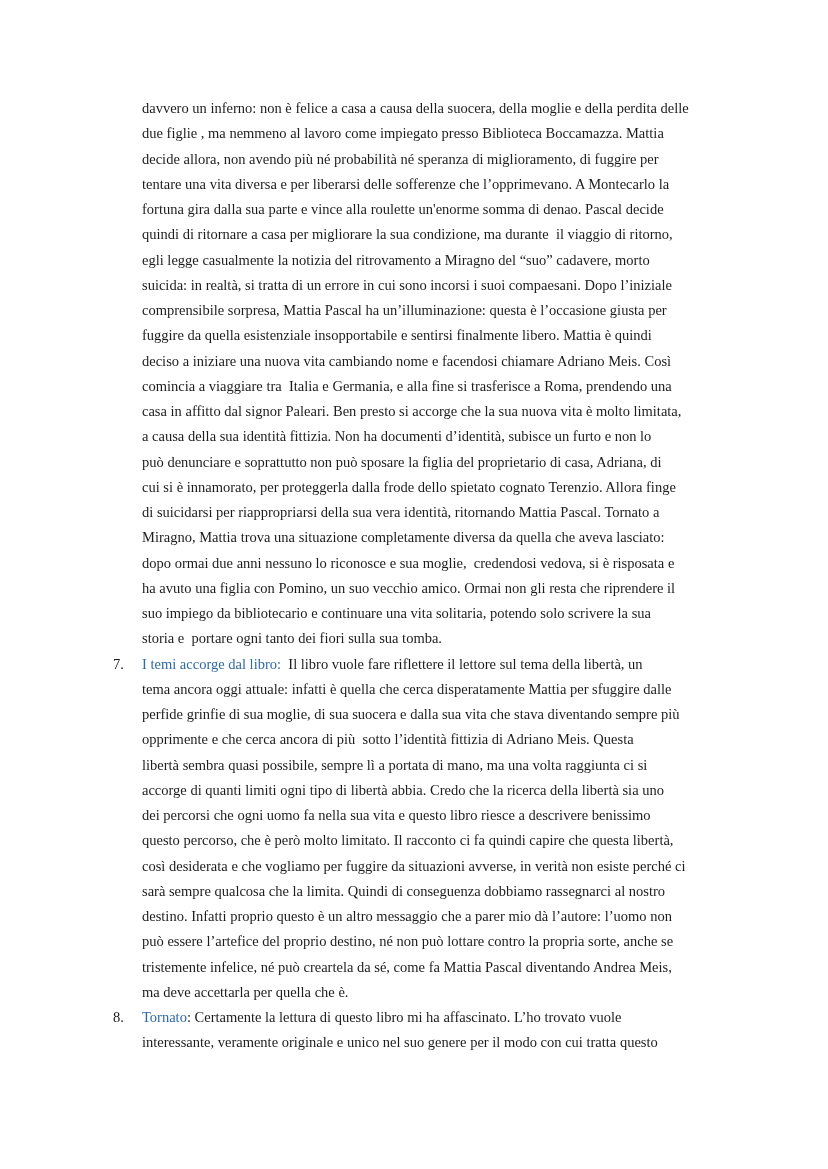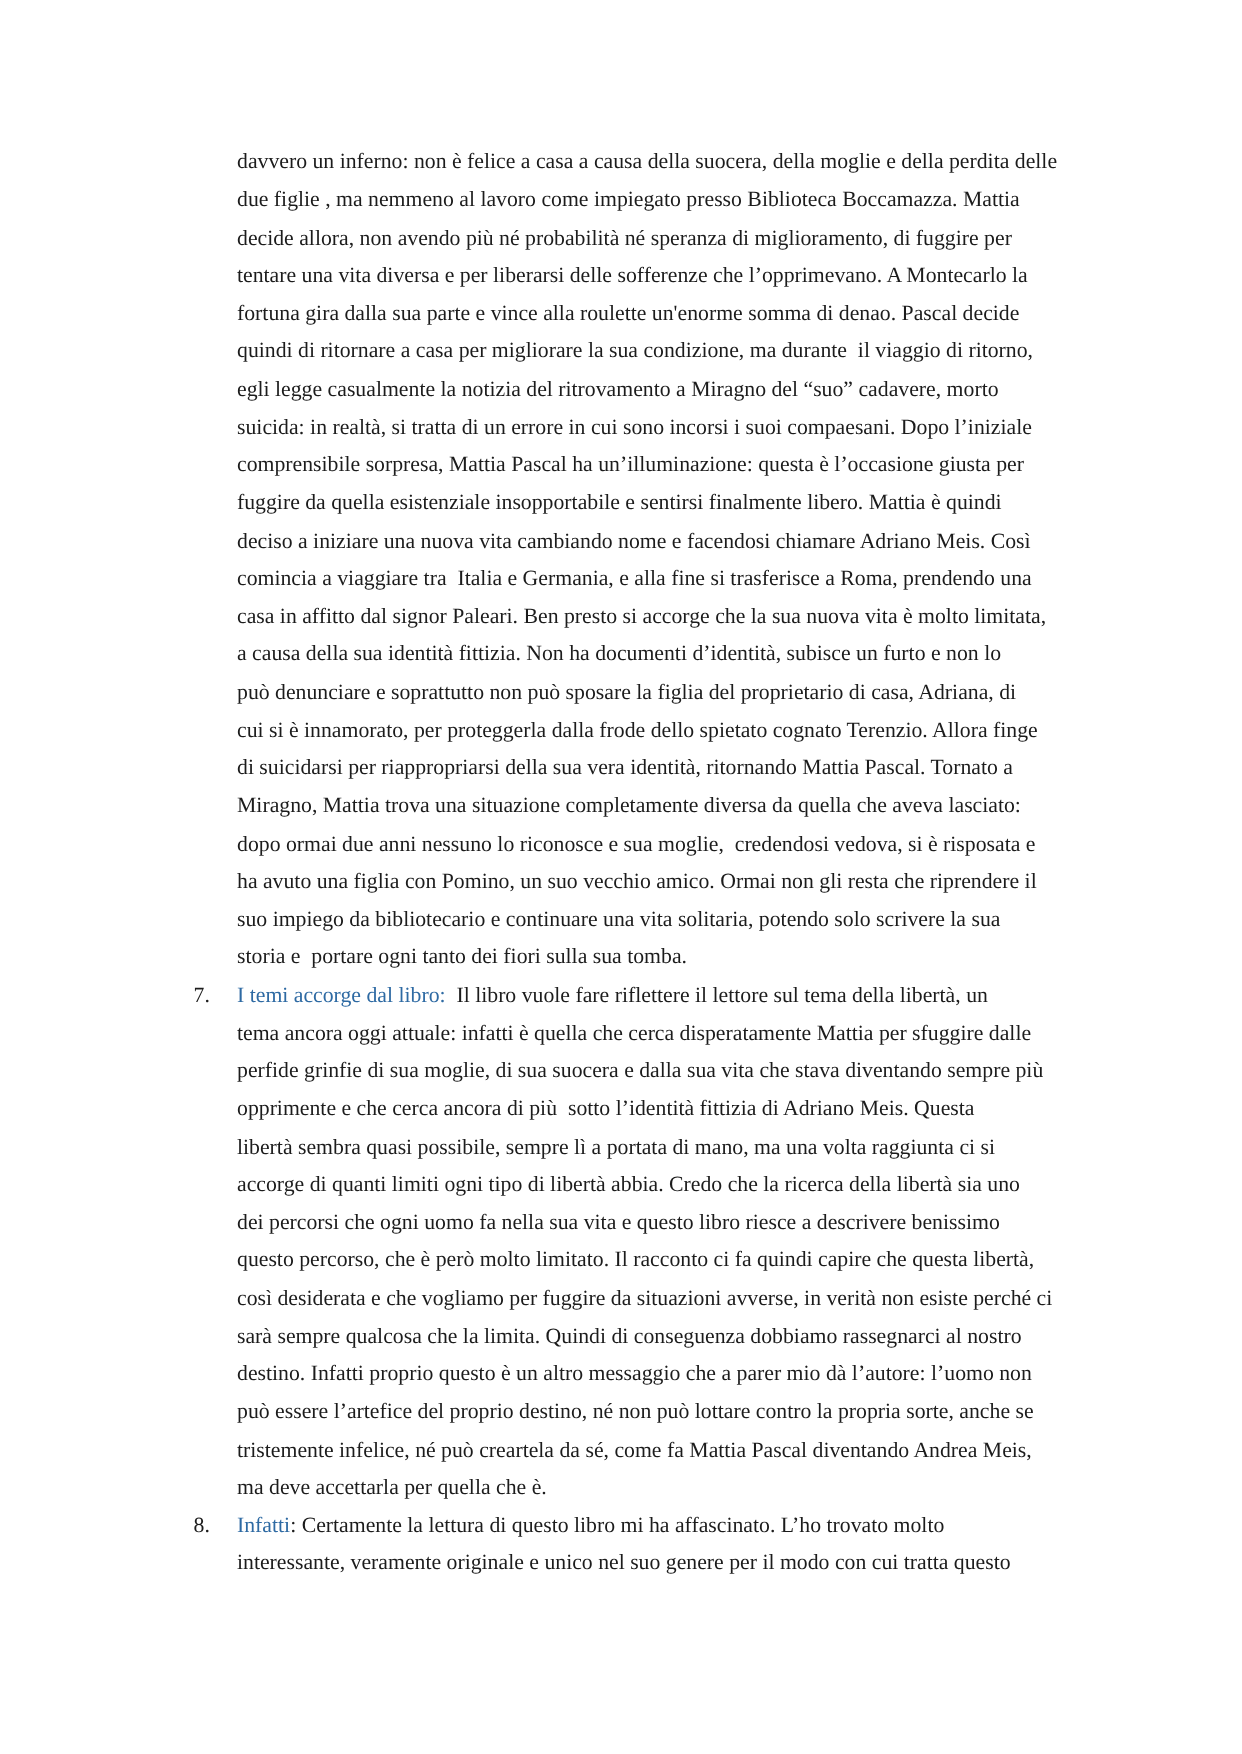--- a/index.html
+++ b/index.html
@@ -15,21 +15,21 @@
     font-family: "Liberation Serif", "DejaVu Serif", serif;
     color: var(--text, #1c1c1c);
   }
   .page {
     position: absolute;
     inset: 0;
     background: var(--background, #ffffff);
   }
   .doc {
     position: absolute;
-    left: 129px;
+    left: 113px;
     top: 96px;
     width: 668px;
     font-size: 14.5px;
     line-height: 25.25px;
     letter-spacing: 0;
   }
   .para, .item {
     margin: 0;
     padding: 0 0 0 29px;
     position: relative;
@@ -95,20 +95,20 @@
 questo percorso, che è però molto limitato. Il racconto ci fa quindi capire che questa libertà,
 così desiderata e che vogliamo per fuggire da situazioni avverse, in verità non esiste perché ci
 sarà sempre qualcosa che la limita. Quindi di conseguenza dobbiamo rassegnarci al nostro
 destino. Infatti proprio questo è un altro messaggio che a parer mio dà l’autore: l’uomo non
 può essere l’artefice del proprio destino, né non può lottare contro la propria sorte, anche se
 tristemente infelice, né può creartela da sé, come fa Mattia Pascal diventando Andrea Meis,
 ma deve accettarla per quella che è.</span>
       </li>
 
       <li class="item">
-        <span class="num">8.</span><span class="heading">Infatti</span><span class="body-text">: Certamente la lettura di questo libro mi ha affascinato. L’ho trovato molto
+        <span class="num">8.</span><span class="heading">Tornato</span><span class="body-text">: Certamente la lettura di questo libro mi ha affascinato. L’ho trovato vuole
 interessante, veramente originale e unico nel suo genere per il modo con cui tratta questo</span>
       </li>
 
     </ol>
 
   </article>
 </main>
 
 </body></html>

